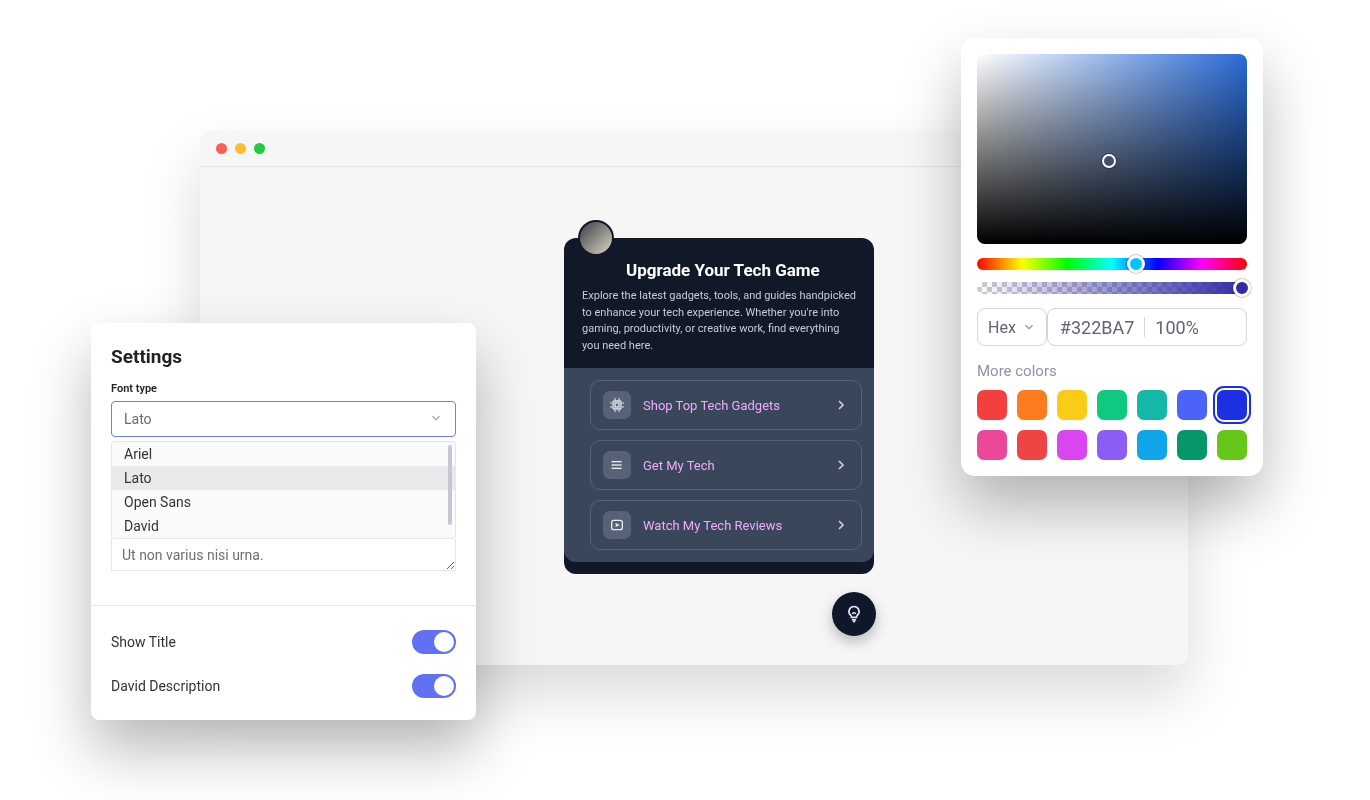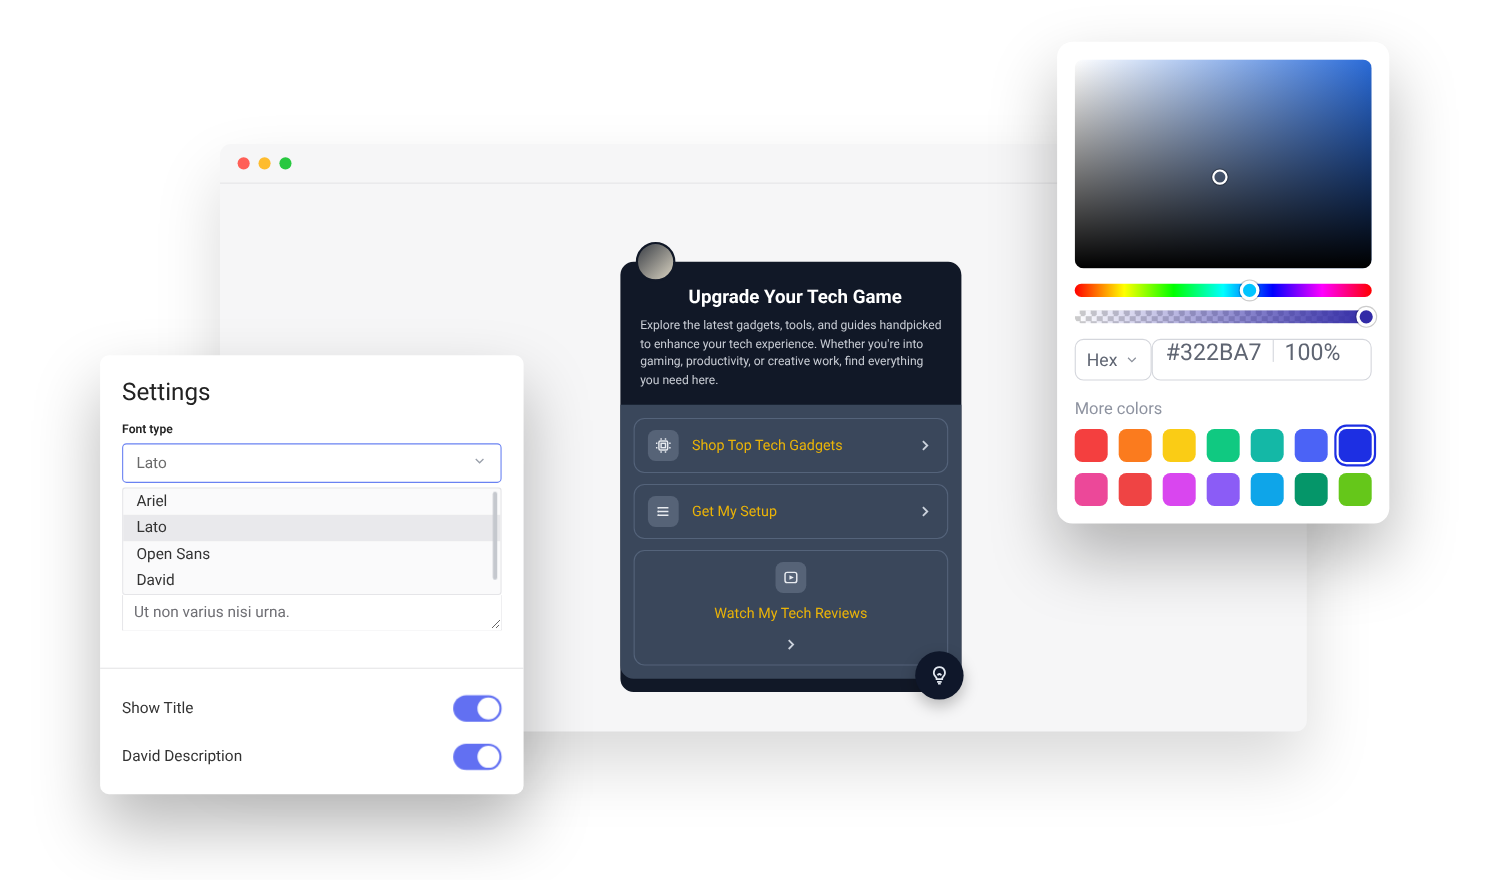--- a/index.html
+++ b/index.html
@@ -79,23 +79,24 @@
   }
   .upgrade-item {
     display: flex;
     align-items: center;
     gap: 12px;
     padding: 10px 12px;
     border: 1px solid #54637a;
     border-radius: 10px;
     margin-bottom: 10px;
     cursor: pointer;
-    color: #eab308;
-  }
-  .upgrade-item:last-child { margin-bottom: 0; flex-direction: column; }
+    color: #f0abfc;
+    margin-left: 14px;
+  }
+  .upgrade-item:last-child { margin-bottom: 0; }
   .upgrade-icon {
     width: 28px;
     height: 28px;
     border-radius: 7px;
     background: #566377;
     display: flex;
     align-items: center;
     justify-content: center;
   }
   .upgrade-icon svg { width: 16px; height: 16px; fill: none; stroke:#e8ebf0; stroke-width:2; }
@@ -122,22 +123,22 @@
     position: absolute;
     left: 91px;
     top: 323px;
     width: 385px;
     background: #fff;
     border-radius: 8px;
     box-shadow: 0 30px 60px rgba(0,0,0,0.28);
     padding: 22px 20px 12px 20px;
   }
   .settings-title {
-    font-size: 22px;
-    font-weight: 400;
+    font-size: 19px;
+    font-weight: 700;
     color: #222;
     margin-bottom: 14px;
   }
   .settings-label {
     font-size: 11px;
     font-weight: 600;
     color: #222;
     margin-bottom: 6px;
   }
   .select {
@@ -253,24 +254,24 @@
   }
   .mode-select {
     display:flex; align-items:center; gap:6px;
     border:1px solid #d4d6dc; border-radius:8px;
     height:38px; padding: 0 10px;
     color:#5f6572; font-size:16px; cursor:pointer;
   }
   .mode-select svg{width:14px;height:14px;fill:none;stroke:#8b909b;stroke-width:2;}
   .hex-input {
     flex:1;
-    display:flex; align-items:flex-start; gap:10px;
+    display:flex; align-items:center; gap:10px;
     border:1px solid #d4d6dc; border-radius:8px;
     height:38px; padding: 0 12px;
-    color:#5f6572; font-size:21px;
+    color:#5f6572; font-size:18px;
   }
   .hex-input .sep { width:1px; height:20px; background:#d4d6dc; }
   .more-colors-label {
     margin-top: 16px;
     color:#8e93a0; font-size:15px;
   }
   .swatch-grid {
     margin-top: 10px;
     display:grid;
     grid-template-columns: repeat(7, 30px);
@@ -320,21 +321,21 @@
         <span class="upgrade-icon">
           <svg viewBox="0 0 24 24">
               <line x1="5" y1="7" x2="19" y2="7"></line>
               <line x1="5" y1="12" x2="19" y2="12"></line>
               <line x1="5" y1="17" x2="19" y2="17"></line>
               <circle cx="5" cy="7" r="1.2" fill="#e8ebf0" stroke="none"></circle>
               <circle cx="5" cy="12" r="1.2" fill="#e8ebf0" stroke="none"></circle>
               <circle cx="5" cy="17" r="1.2" fill="#e8ebf0" stroke="none"></circle>
             </svg>
         </span>
-        <span class="label">Get My Setup</span>
+        <span class="label">Get My Tech</span>
         <span class="chev-right">
           <svg viewBox="0 0 24 24">
               <polyline points="9 6 15 12 9 18"></polyline>
             </svg>
         </span>
       </div>
 
       <div class="upgrade-item">
         <span class="upgrade-icon">
           <svg viewBox="0 0 24 24">

